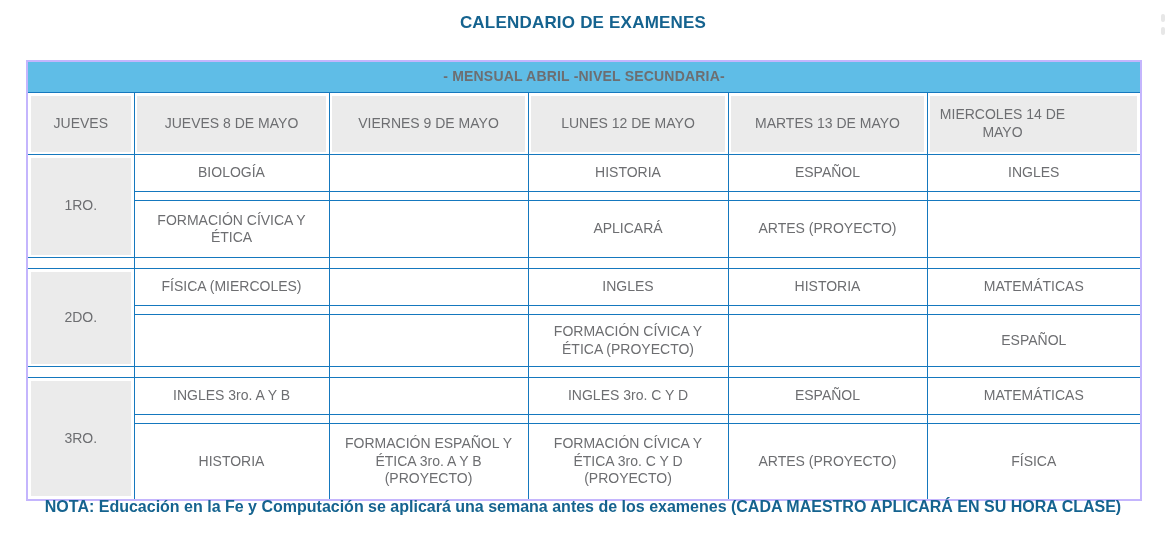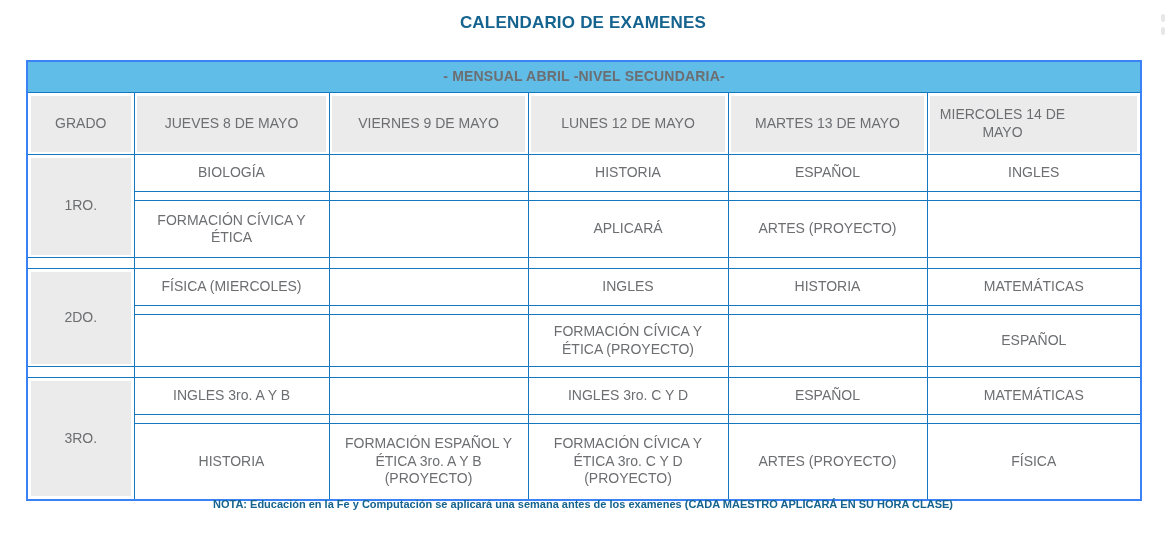--- a/index.html
+++ b/index.html
@@ -26,21 +26,21 @@
   .scroll-marks .mark {
     width: 4px; height: 8px;
     background: #e7e7e7; border-radius: 2px;
   }
 
   table.cal {
     position: absolute; top: 60px; left: 26px;
     width: 1114px;
     border-collapse: collapse;
     table-layout: fixed;
-    border: 2px solid #3b82f6;
+    border: 2px solid #c4b5fd;
   }
   table.cal td {
     border: 1px solid #1578be;
     text-align: center; vertical-align: middle;
     color: #6d6e71;
     font-size: 14px; line-height: 1.25;
     padding: 0;
     overflow: hidden;
   }
 
@@ -67,21 +67,21 @@
   tr.r-b3 td   { height: 75px; }
   tr.r-gap td  { height: 10px; }
 
   .cellwrap { max-width: 172px; margin: 8px auto; }
   .hwrap    { margin: 0 auto; }
   .narrow   { max-width: 128px; margin-left: 8px; }
 
   .note {
     position: absolute; top: 498px; left: 0;
     width: 1166px; text-align: center;
-    font-size: 11px; font-weight: bold;
+    font-size: 16px; font-weight: bold;
     color: #15638f;
   }
 </style>
 </head>
 <body>
 
 <h1 class="title">CALENDARIO DE EXAMENES</h1>
 
 <div class="scroll-marks">
   <span class="mark"></span>
@@ -97,21 +97,21 @@
     <col style="width:199px">
     <col style="width:214px">
   </colgroup>
   <tbody>
     <tr class="r-banner">
       <td colspan="6" class="banner">- MENSUAL ABRIL -NIVEL SECUNDARIA-</td>
     </tr>
 
     <tr class="r-head">
       <td class="gray">
-          <div class="hwrap">GRADO</div>
+          <div class="hwrap">JUEVES</div>
         </td>
       <td class="gray">
           <div class="hwrap">JUEVES 8 DE MAYO</div>
         </td>
       <td class="gray">
           <div class="hwrap">VIERNES 9 DE MAYO</div>
         </td>
       <td class="gray">
           <div class="hwrap">LUNES 12 DE MAYO</div>
         </td>

